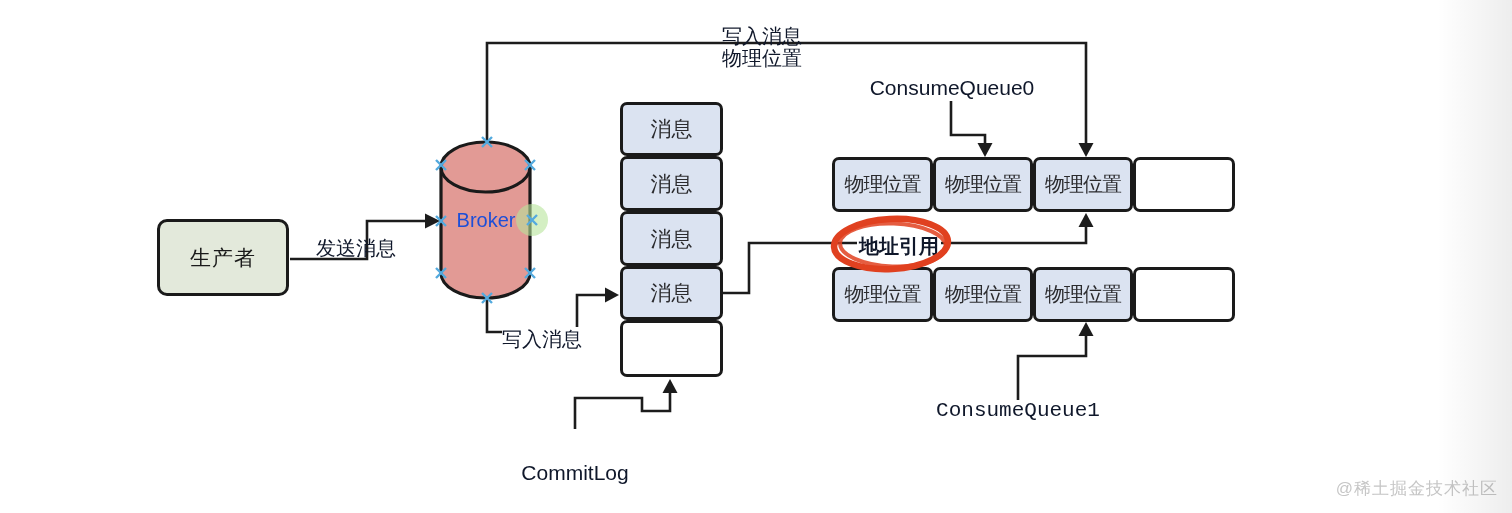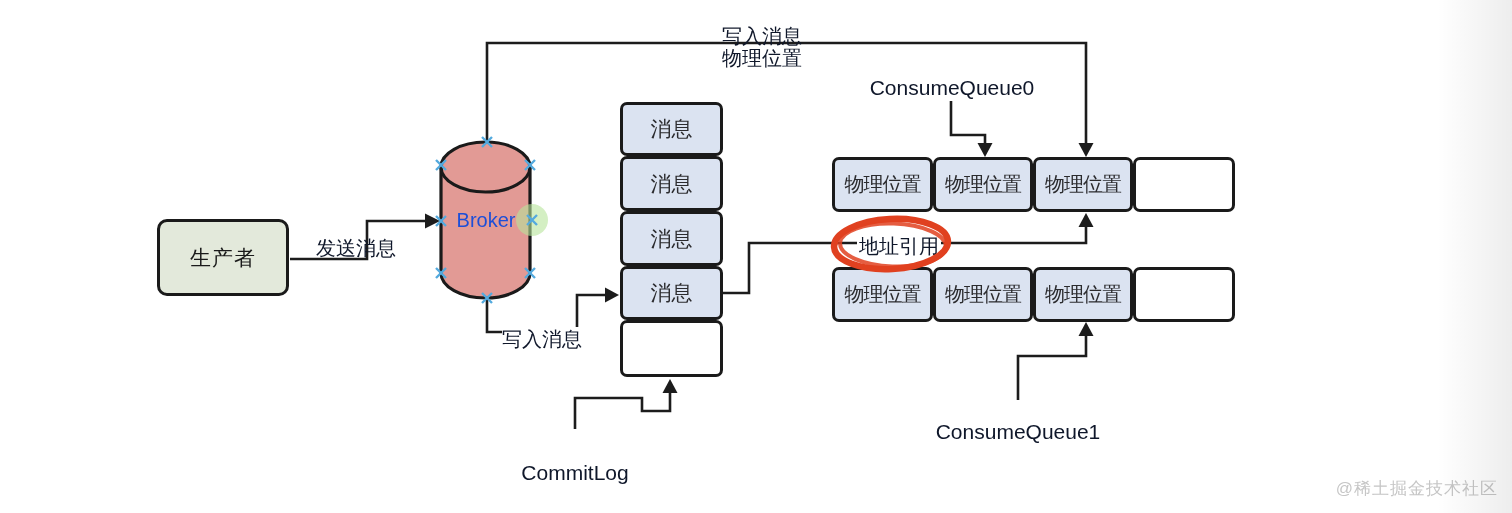--- a/index.html
+++ b/index.html
@@ -34,21 +34,21 @@
   }
   .cell.empty{background:var(--cell-white,#ffffff);}
   .cell.pos{font-size:20px;letter-spacing:-1px;}
   .lbl{
     position:absolute;transform:translateX(-50%);
     white-space:nowrap;z-index:3;font-size:20px;color:#0f172a;
   }
   .lbl.latin{font-size:21px;}
   .lbl.two-line{text-align:center;line-height:22px;}
   .lbl.on-line{background:transparent;}
-  .lbl.addr{background:#ffffff;padding:0 2px;font-size:20px;}
+  .lbl.addr{background:#ffffff;padding:0 2px;font-size:20px;font-weight:bold;}
   .broker-label{z-index:3;font-size:20px;color:#1d4ed8;}
   .watermark{
     position:absolute;top:477px;right:14px;z-index:5;
     font-size:17px;color:var(--watermark-gray,#c6c6c6);
     letter-spacing:1px;
   }
   svg.layer{position:absolute;left:0;top:0;z-index:2;pointer-events:none;}
   svg.layer.top{z-index:4;}
 </style>
 </head>
@@ -158,21 +158,21 @@
     <div>写入消息</div>
     <div>物理位置</div>
   </div>
 
   <div class="lbl" style="left:542px;top:326px;">写入消息</div>
 
   <div class="lbl addr" style="left:899px;top:233px;">地址引用</div>
 
   <div class="lbl latin" style="left:952px;top:76px;">ConsumeQueue0</div>
 
-  <div class="lbl latin" style="left:1018px;top:420px;">ConsumeQueue1</div>
+  <div class="lbl latin" style="left:1018px;top:399px;font-family:Liberation Mono, monospace;">ConsumeQueue1</div>
 
   <div class="lbl latin" style="left:575px;top:438px;margin-top:23px;">CommitLog</div>
 
   <svg class="layer top" width="1512" height="513" viewBox="0 0 1512 513">
     <g style="fill:none;stroke:var(--red-marker,#e04120);stroke-linecap:round;">
       <ellipse cx="891" cy="244" rx="57" ry="25" style="stroke-width:6.5;" transform="rotate(-3 891 244)"></ellipse>
       <ellipse cx="893" cy="245" rx="53" ry="21.5" style="stroke-width:4;opacity:0.85;" transform="rotate(2 893 245)"></ellipse>
     </g>
   </svg>
 

